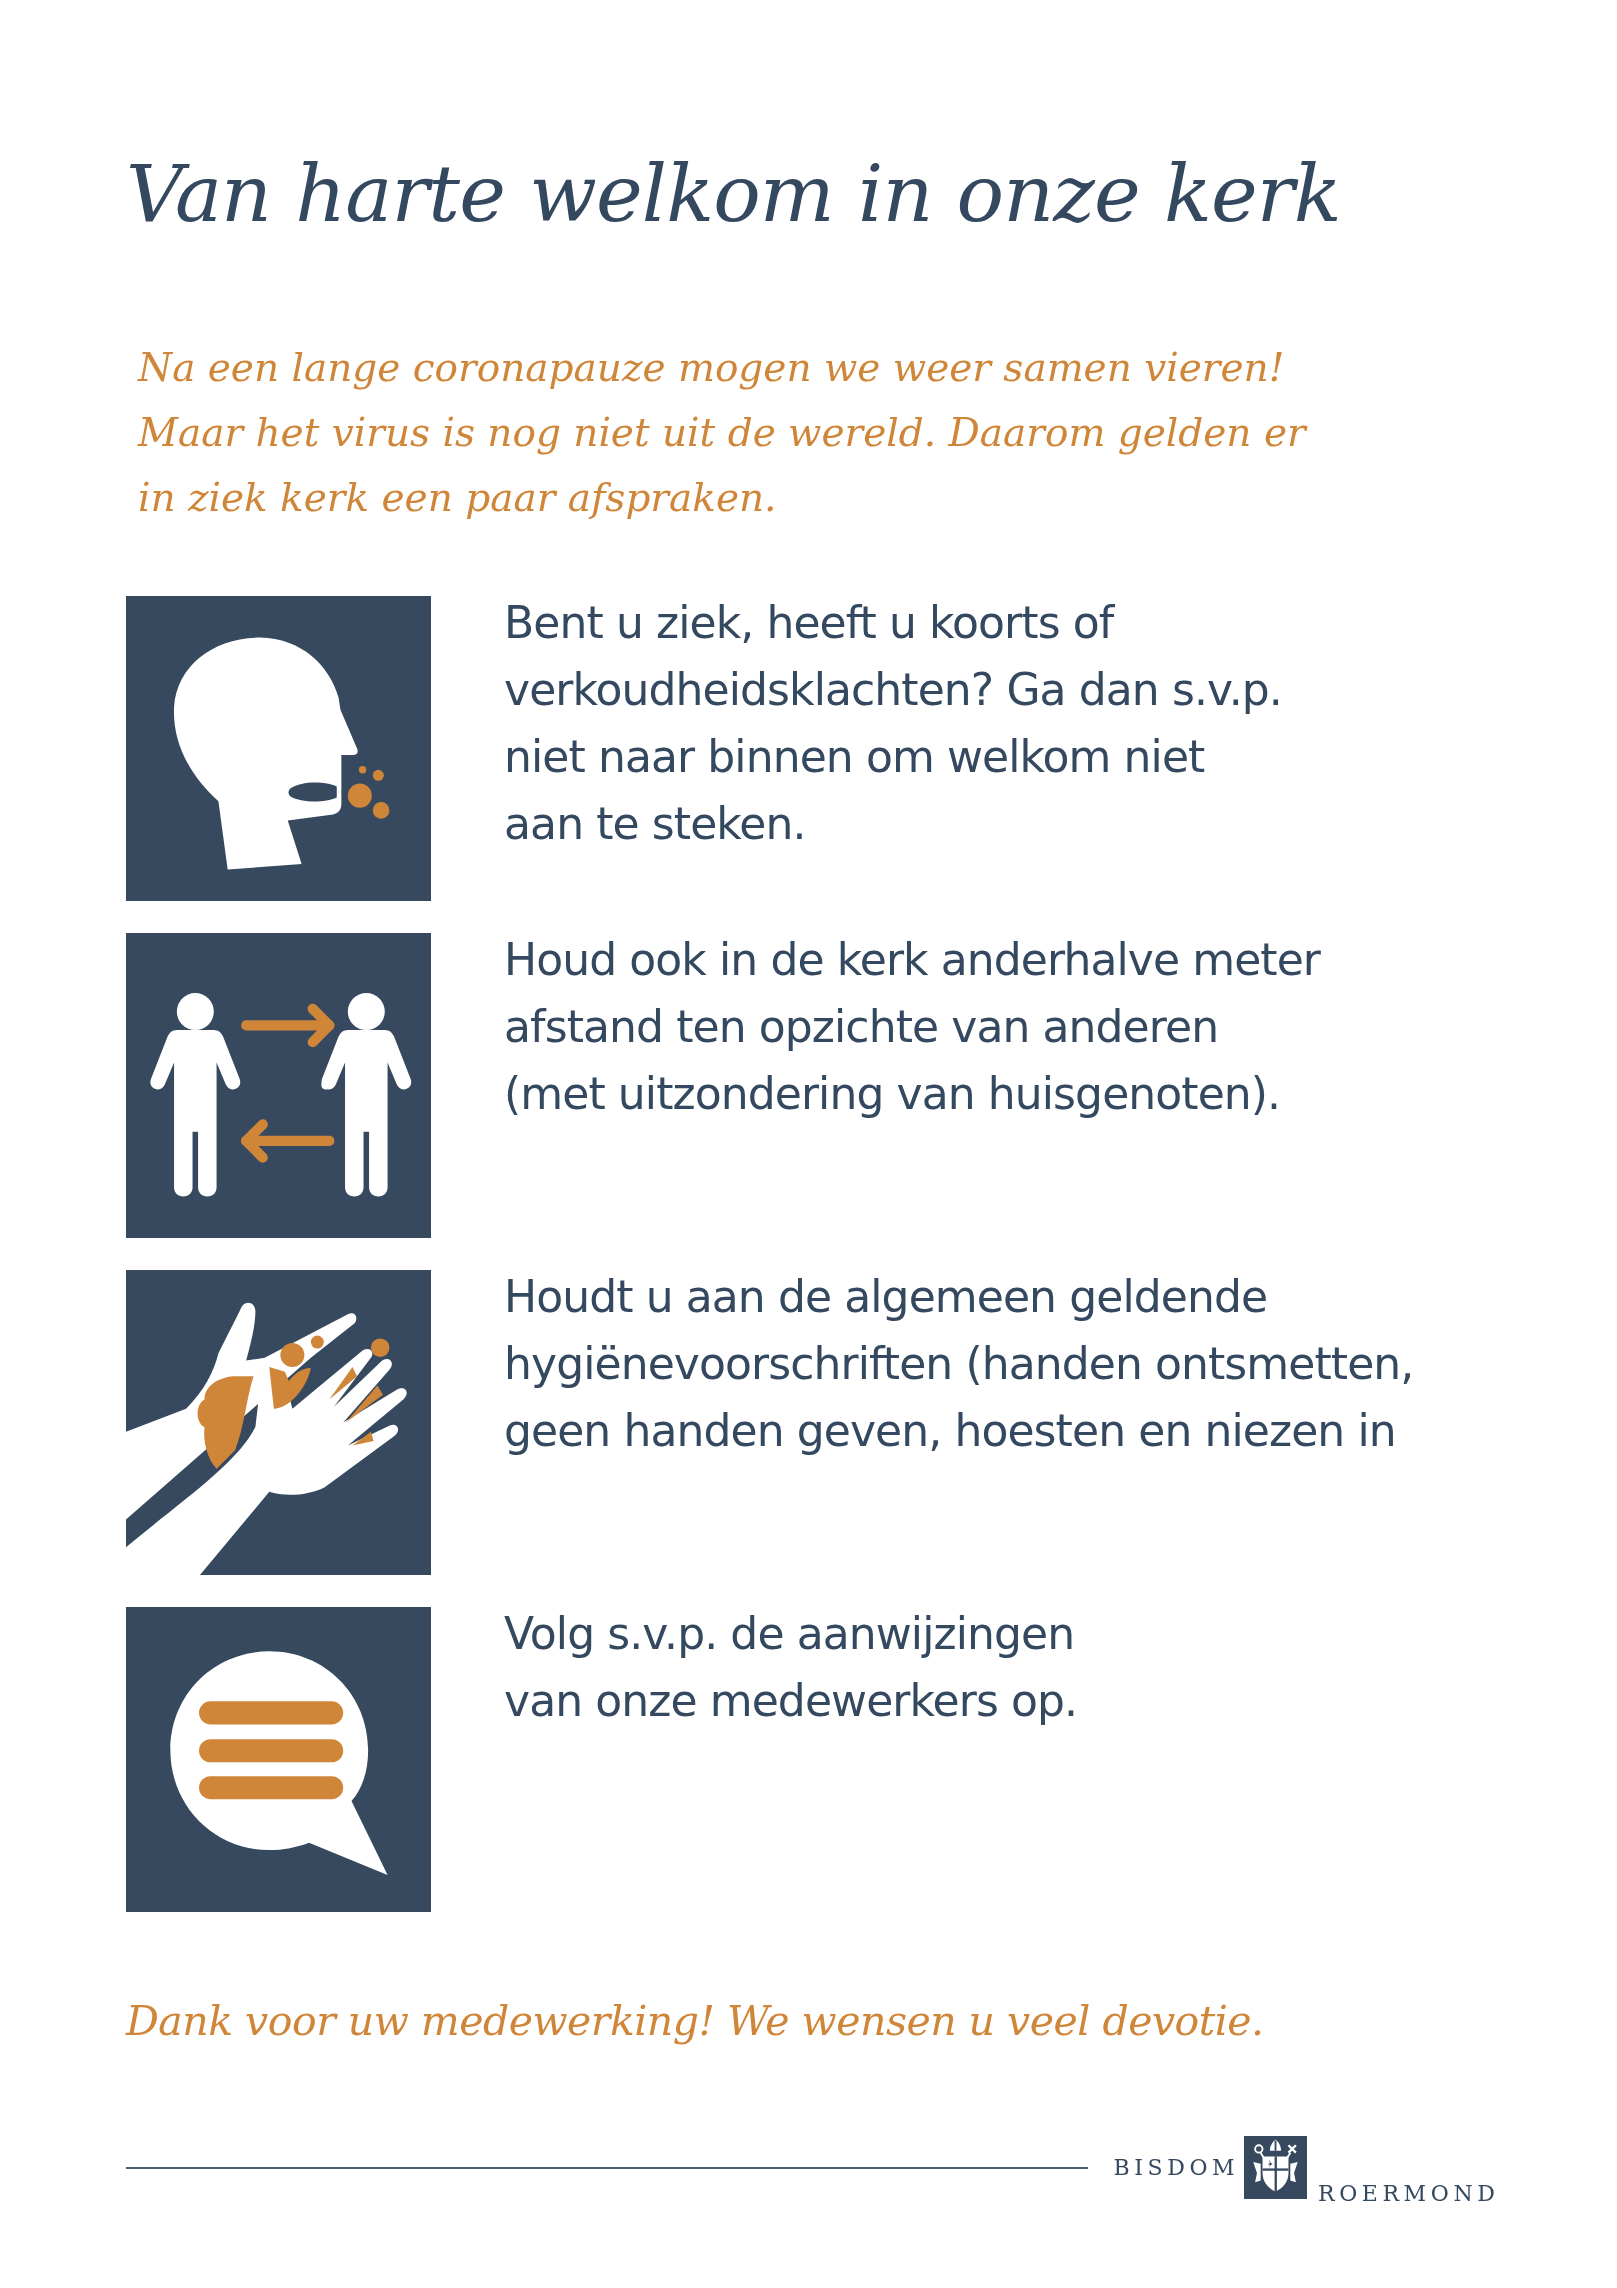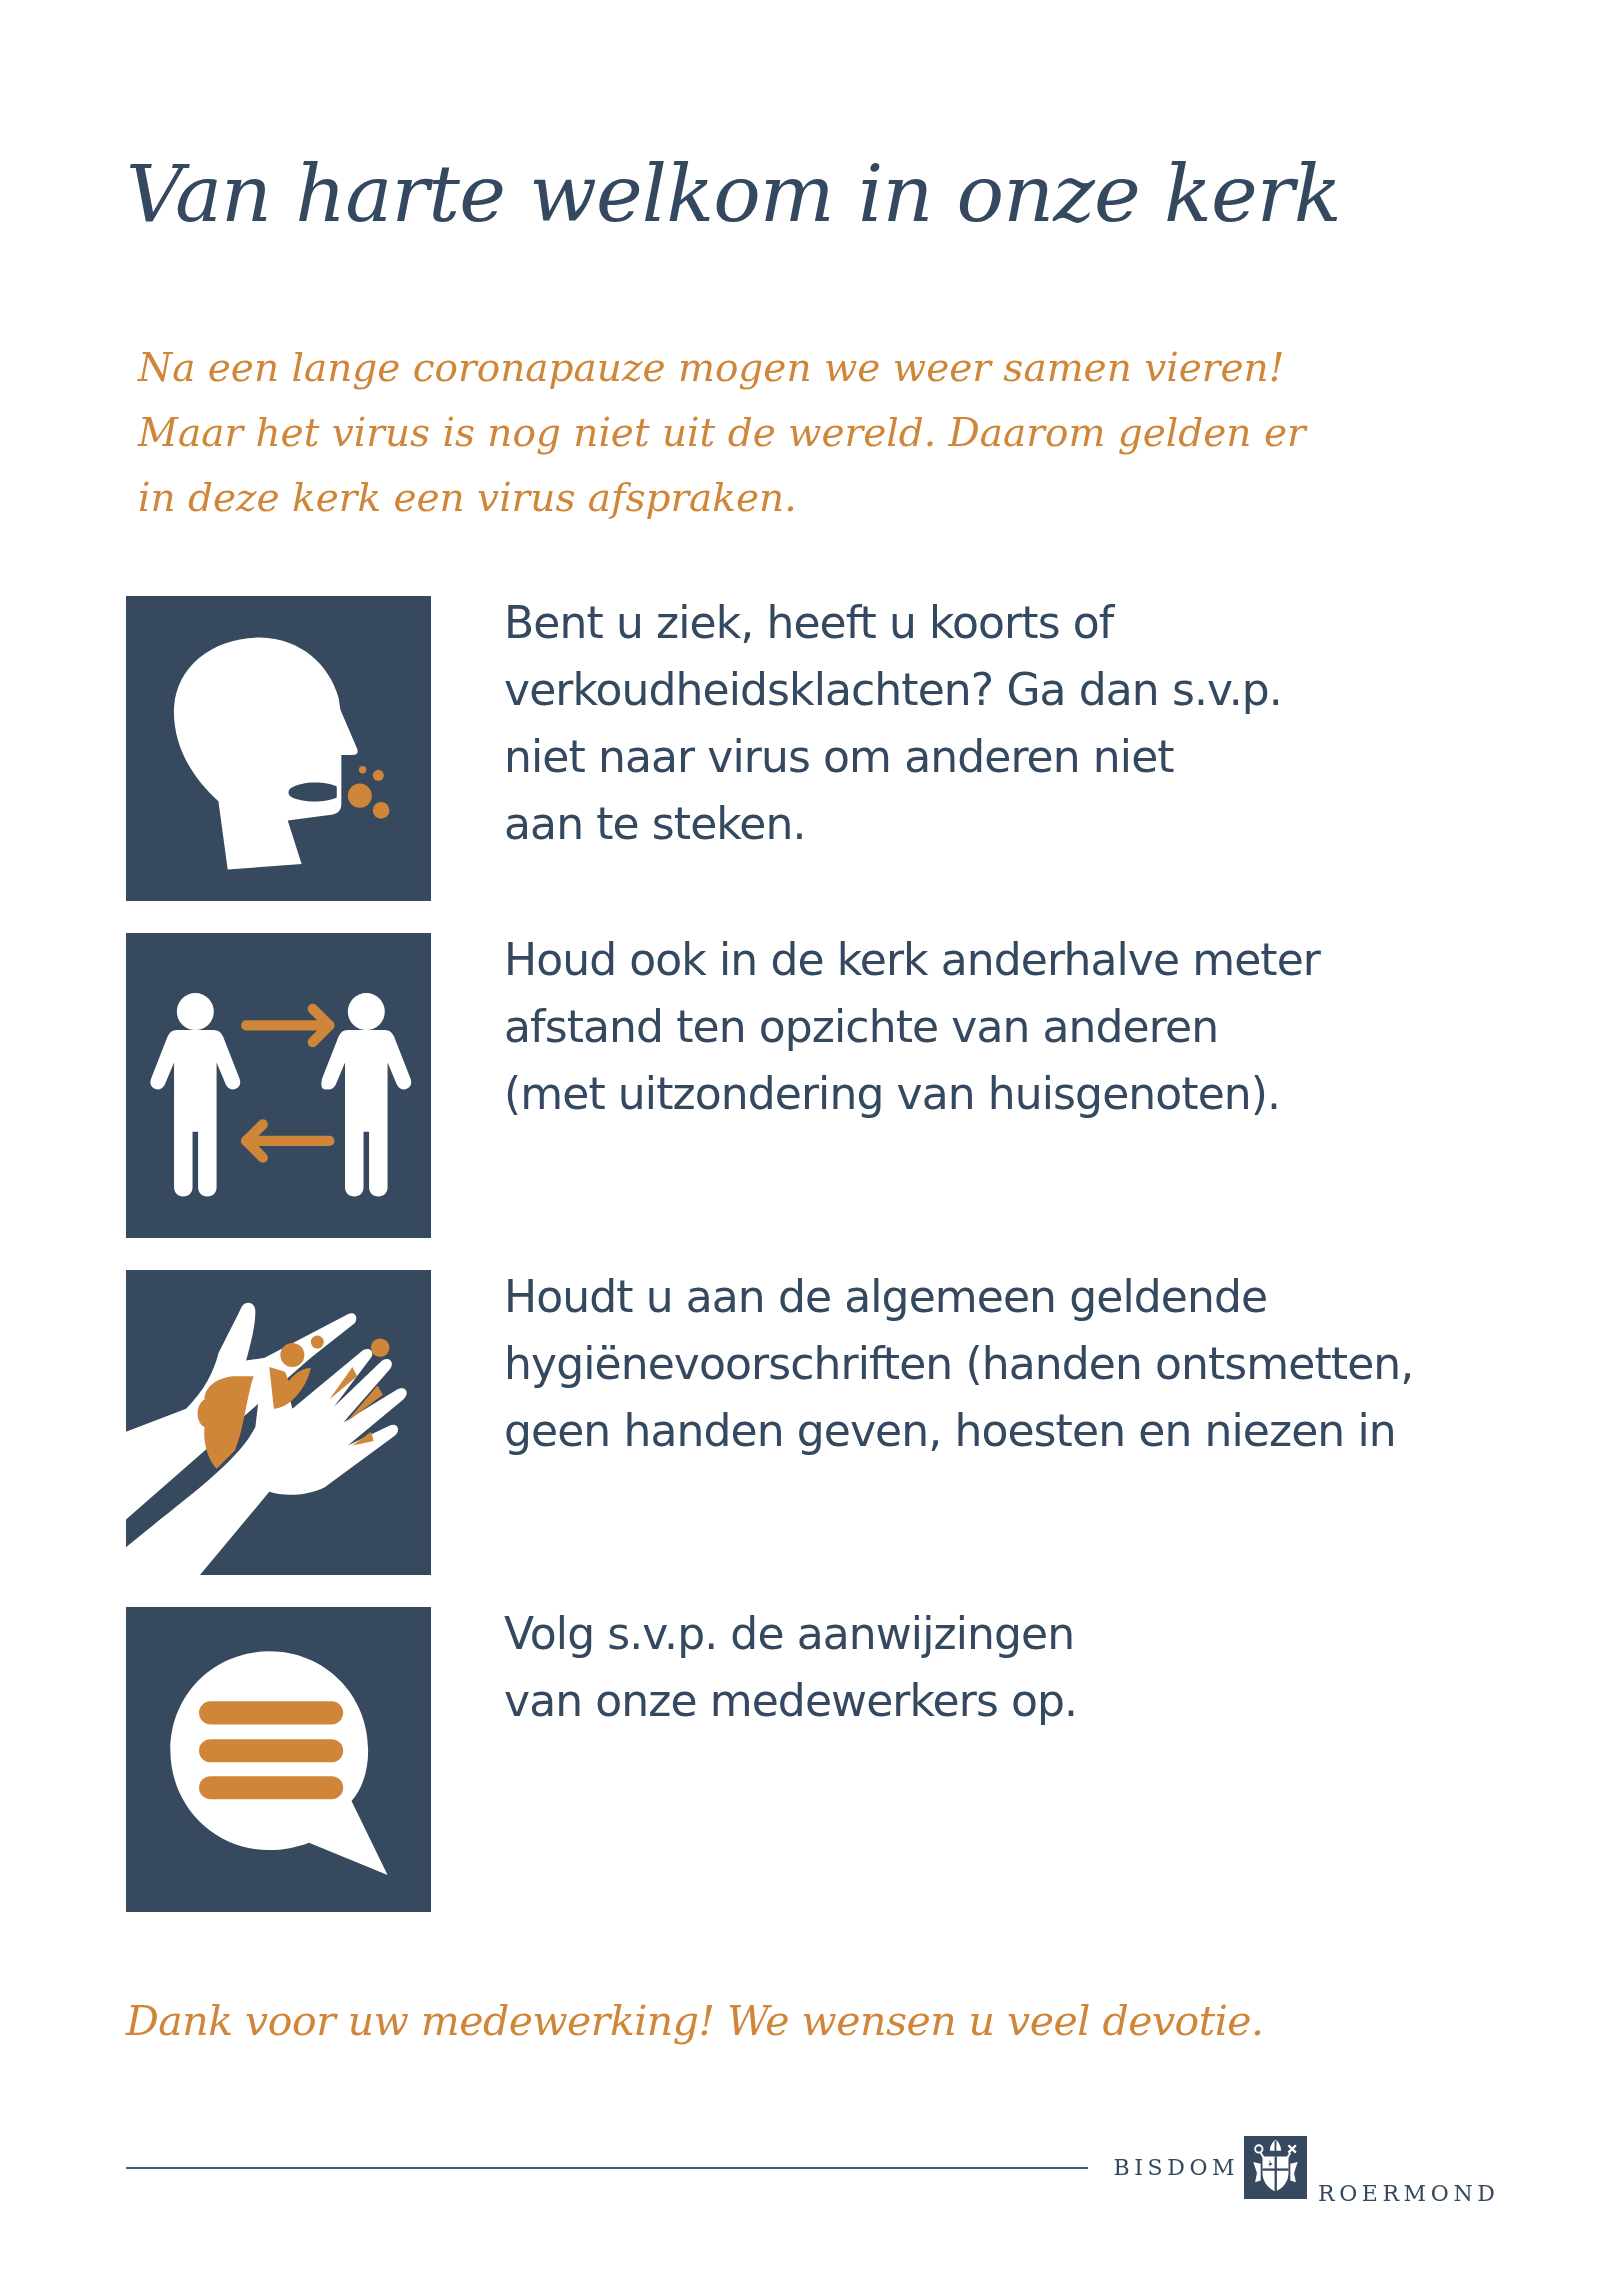--- a/index.html
+++ b/index.html
@@ -63,38 +63,38 @@
 </head>
 <body>
 
 <div class="page">
 
   <h1 class="title">Van harte welkom in onze kerk</h1>
 
   <p class="intro">
     <span>Na een lange coronapauze mogen we weer samen vieren!</span>
     <span>Maar het virus is nog niet uit de wereld. Daarom gelden er</span>
-    <span>in deze kerk een virus afspraken.</span>
+    <span>in ziek kerk een paar afspraken.</span>
   </p>
 
   <div class="rule-row" style="top:596px;">
     <div class="icon-box">
       <svg viewBox="0 0 330 330">
         <path fill="#fff" d="M100,222 C70,195 50,160 52,120 C55,75 95,45 145,45 C190,46 220,75 230,110 L232,123 L250,165 C252,170 249,172 245,172 L233,172 L233,225 C233,233 228,236 220,237 L175,243 L190,290 L110,296 Z"></path>
         <path fill="#36495f" d="M178,208 C190,200 215,200 228,206 L228,218 C215,224 190,224 178,217 C175,214 175,211 178,208 Z"></path>
         <circle cx="253" cy="216" r="13" fill="#d08639"></circle>
         <circle cx="273" cy="194" r="6" fill="#d08639"></circle>
         <circle cx="256" cy="188" r="4" fill="#d08639"></circle>
         <circle cx="276" cy="232" r="9" fill="#d08639"></circle>
       </svg>
     </div>
     <p class="rule-text">
       <span>Bent u ziek, heeft u koorts of</span>
       <span>verkoudheidsklachten? Ga dan s.v.p.</span>
-      <span>niet naar virus om anderen niet</span>
+      <span>niet naar binnen om welkom niet</span>
       <span>aan te steken.</span>
     </p>
   </div>
 
   <div class="rule-row" style="top:933px;">
     <div class="icon-box">
       <svg viewBox="0 0 330 330">
         <g fill="#fff">
           <circle cx="75" cy="85" r="20"></circle>
           <path d="M55,105 L95,105 C100,105 103,108 105,112 L123,158 C125,164 122,168 117,169 C113,170 110,168 108,164 L98,140 L98,275 C98,281 94,285 88,285 C82,285 78,281 78,275 L78,215 L72,215 L72,275 C72,281 68,285 62,285 C56,285 52,281 52,275 L52,140 L42,164 C40,168 37,170 33,169 C28,168 25,164 27,158 L45,112 C47,108 50,105 55,105 Z"></path>

